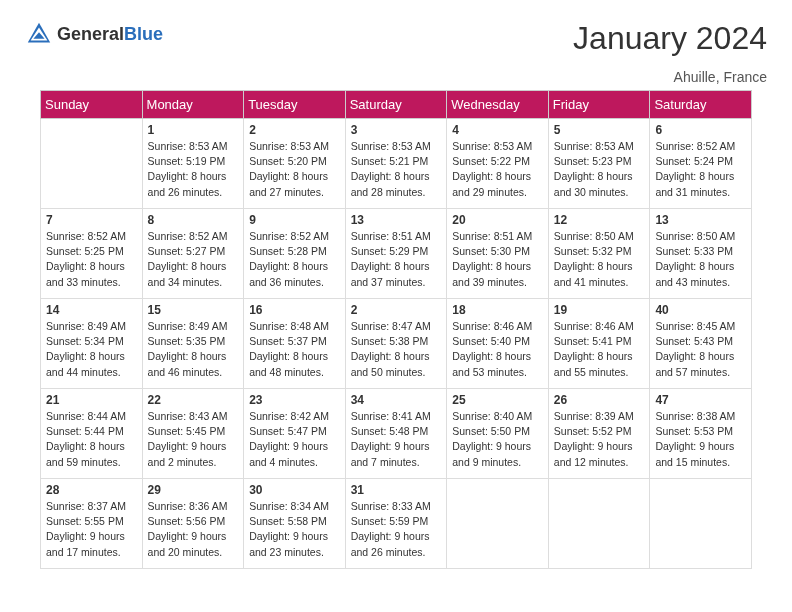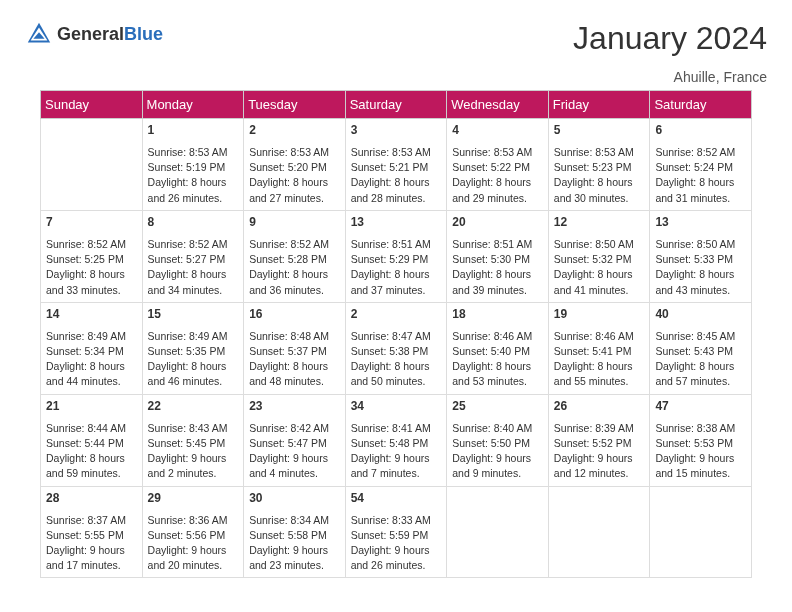--- a/index.html
+++ b/index.html
@@ -66,21 +66,20 @@
     .day-num {
       font-size: 12px;
       font-weight: bold;
       display: block;
       margin-bottom: 2px;
     }
     .day-info {
       font-size: 10.5px;
       line-height: 1.45;
       color: #333;
-      margin-top: 8px;
     }
     .empty-cell {
       background: #fff;
     }
     .calendar-wrapper {
       padding: 0 15px;
     }
   </style>
 </head>
 <body>
@@ -241,21 +240,21 @@
           </td>
           <td>
             <span class="day-num">29</span>
             <div class="day-info">Sunrise: 8:36 AM<br>Sunset: 5:56 PM<br>Daylight: 9 hours<br>and 20 minutes.</div>
           </td>
           <td>
             <span class="day-num">30</span>
             <div class="day-info">Sunrise: 8:34 AM<br>Sunset: 5:58 PM<br>Daylight: 9 hours<br>and 23 minutes.</div>
           </td>
           <td>
-            <span class="day-num">54</span>
+            <span class="day-num">31</span>
             <div class="day-info">Sunrise: 8:33 AM<br>Sunset: 5:59 PM<br>Daylight: 9 hours<br>and 26 minutes.</div>
           </td>
           <td class="empty-cell"></td>
           <td class="empty-cell"></td>
           <td class="empty-cell"></td>
         </tr>
       </tbody>
   </table>
 </div>
 

